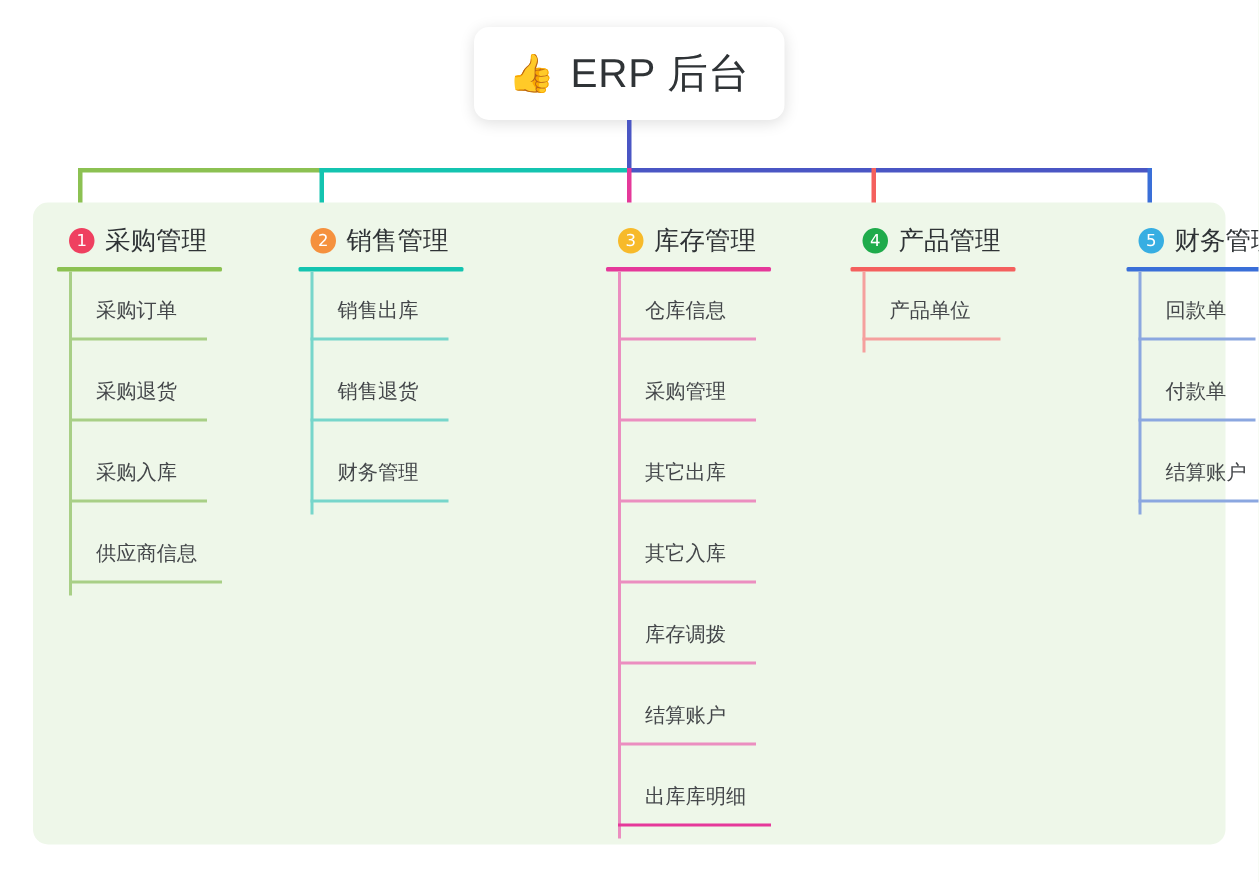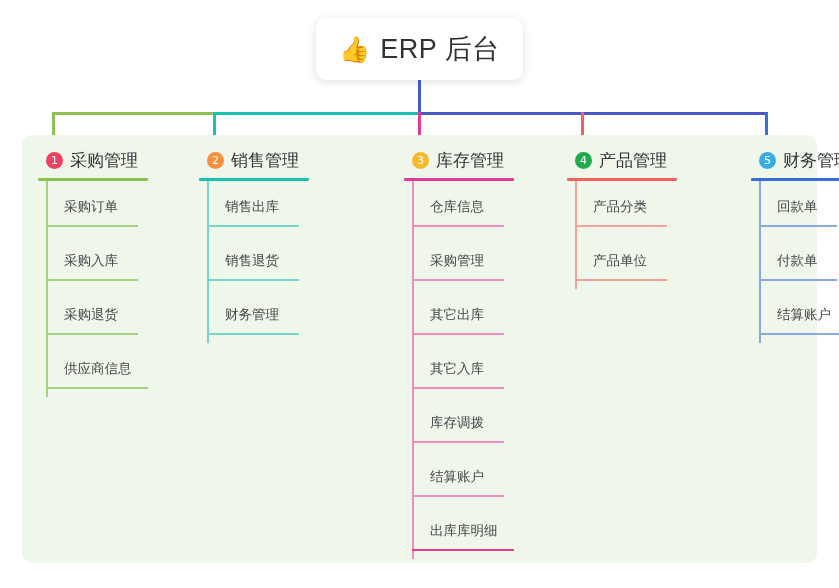--- a/index.html
+++ b/index.html
@@ -86,28 +86,28 @@
       <span class="col-title">采购管理</span>
     </div>
     <div class="col-underline" style="background:#8cc152;width:110px;"></div>
     <div class="items">
       <div class="spine" style="background:#a8cf86;"></div>
       <div class="item">
         <span class="item-label">采购订单</span>
         <div class="item-underline" style="top:44px;width:92px;background:#a8cf86;"></div>
       </div>
       <div class="item">
+        <span class="item-label">采购退货</span>
+        <div class="item-underline" style="top:44px;width:92px;background:#a8cf86;"></div>
+      </div>
+      <div class="item">
         <span class="item-label">采购入库</span>
         <div class="item-underline" style="top:44px;width:92px;background:#a8cf86;"></div>
       </div>
       <div class="item">
-        <span class="item-label">采购退货</span>
-        <div class="item-underline" style="top:44px;width:92px;background:#a8cf86;"></div>
-      </div>
-      <div class="item">
         <span class="item-label">供应商信息</span>
         <div class="item-underline" style="top:44px;width:102px;background:#a8cf86;"></div>
       </div>
     </div>
   </div>
 
   <div class="col" style="left:199px;width:110px;">
     <div class="col-head">
       <span class="badge" style="background:#f5913e;">2</span>
       <span class="col-title">销售管理</span>
@@ -171,24 +171,20 @@
 
   <div class="col" style="left:567px;width:110px;">
     <div class="col-head">
       <span class="badge" style="background:#1fab4b;">4</span>
       <span class="col-title">产品管理</span>
     </div>
     <div class="col-underline" style="background:#f4605e;width:110px;"></div>
     <div class="items">
       <div class="spine" style="background:#f5a09e;"></div>
       <div class="item">
-        <span class="item-label">产品分类</span>
-        <div class="item-underline" style="top:44px;width:92px;background:#f5a09e;"></div>
-      </div>
-      <div class="item">
         <span class="item-label">产品单位</span>
         <div class="item-underline" style="top:44px;width:92px;background:#f5a09e;"></div>
       </div>
     </div>
   </div>
 
   <div class="col" style="left:751px;width:110px;">
     <div class="col-head">
       <span class="badge" style="background:#37aee2;">5</span>
       <span class="col-title">财务管理</span>

